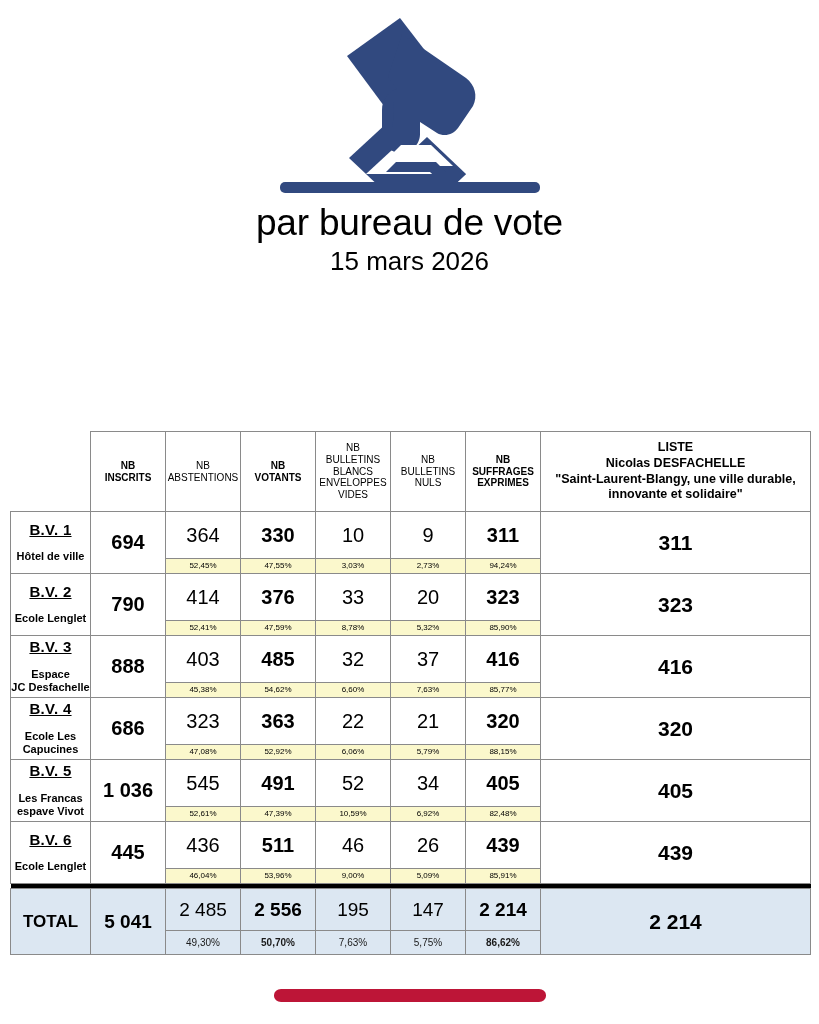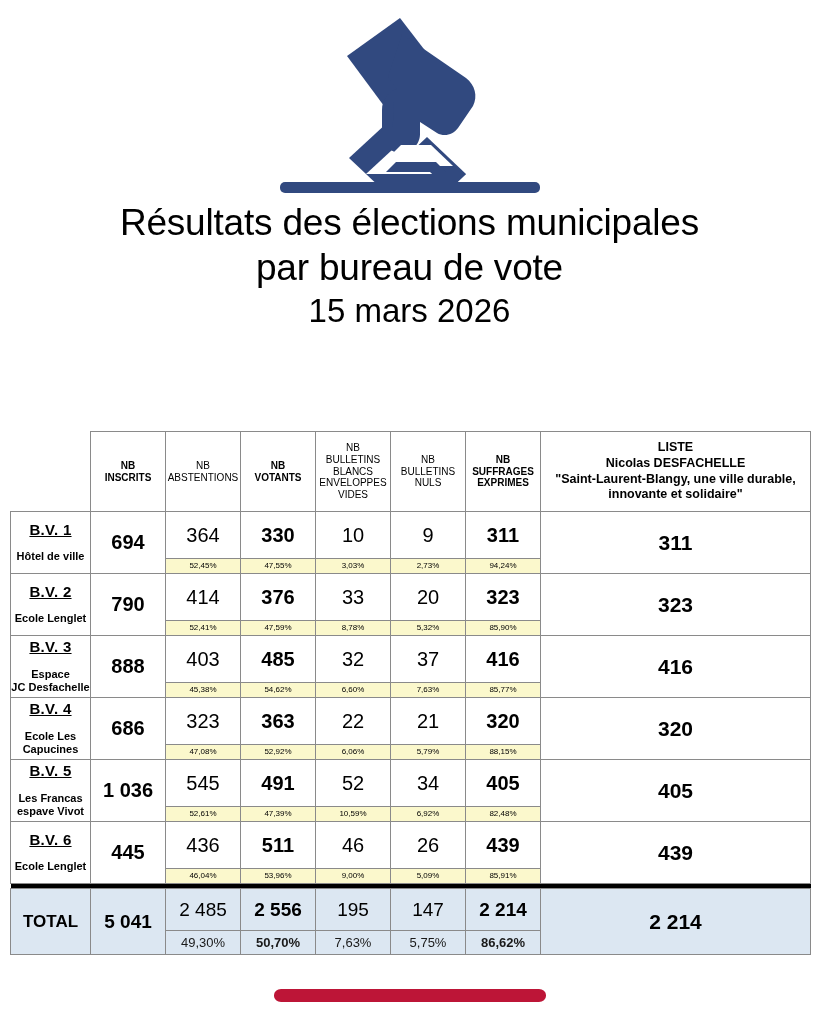--- a/index.html
+++ b/index.html
@@ -42,21 +42,21 @@
   }
   .title-city {
     font-size: 29px;
     line-height: 1.28;
     color: #000000;
     font-weight: 400;
     margin-top: 6px;
     letter-spacing: 0px;
   }
   .title-date {
-    font-size: 33px;
+    font-size: 26px;
     line-height: 1.28;
     color: #000000;
     font-weight: 400;
     letter-spacing: 0px;
   }
 
   
   .table-zone {
     position: absolute;
     left: 10px;
@@ -165,21 +165,21 @@
     font-size: 17px;
     font-weight: 700;
     height: 42px;
   }
   tr.total td.val {
     font-size: 19px;
     height: 42px;
   }
   tr.total-pct td {
     background: #dce7f2;
-    font-size: 13px;
+    font-size: 10px;
     font-weight: 400;
     color: #1a1a1a;
     height: 24px;
     border-top: 1px solid #a9b6c6;
   }
   tr.total-pct td.bold { font-weight: 700; }
   td.total-liste {
     font-size: 21px;
     font-weight: 700;
     background: #dce7f2;
@@ -234,21 +234,20 @@
         <polygon points="110,152 131,131 161,131 183,152" fill="#ffffff"></polygon>
         <polygon points="116,158 126,148 166,148 176,158" fill="#31497f"></polygon>
 
         <rect x="10" y="168" width="260" height="11" rx="5"></rect>
       </g>
     </svg>
   </div>
 
   <div class="titles">
     <div class="title-main">
-      <div>Résultats des élections municipales</div>
       <div>par bureau de vote</div>
     </div>
     <div class="title-date">15 mars 2026</div>
   </div>
 
   <div class="table-zone">
     <table class="results">
       <colgroup>
         <col class="c-bv">
           <col class="c-num">

